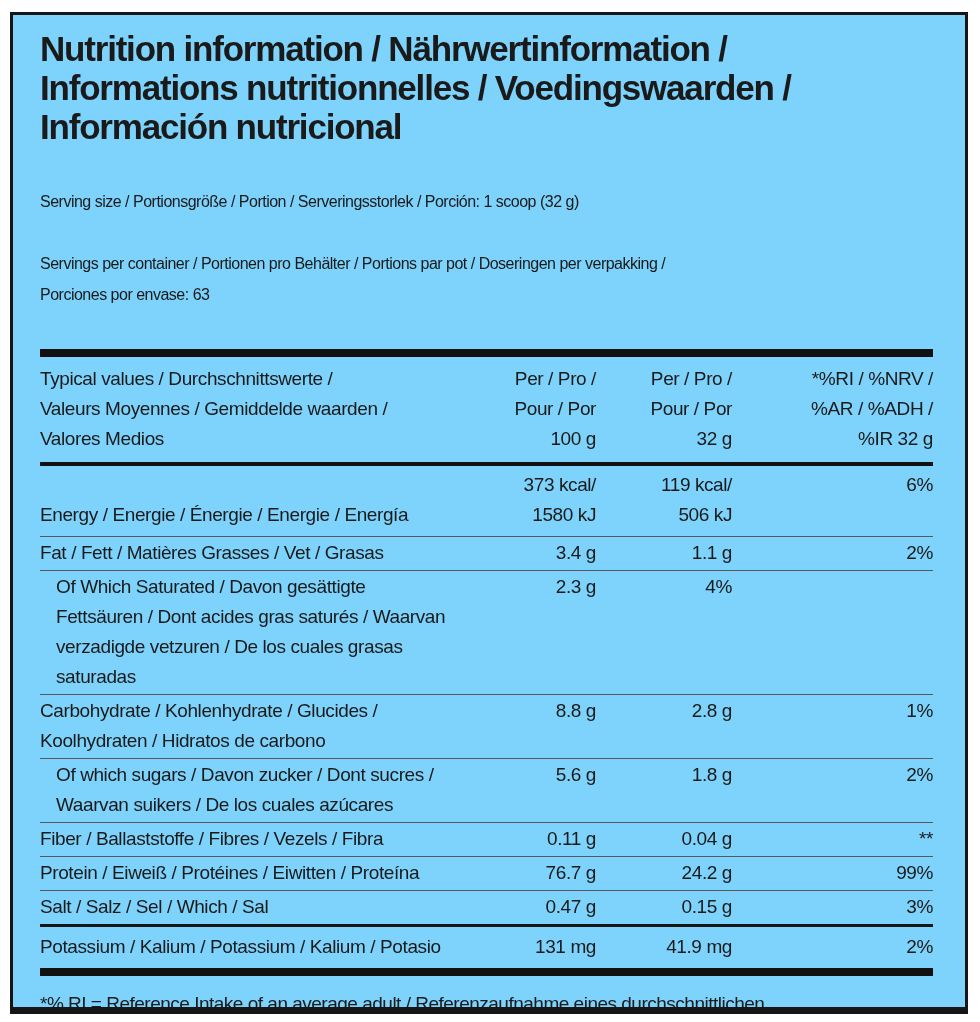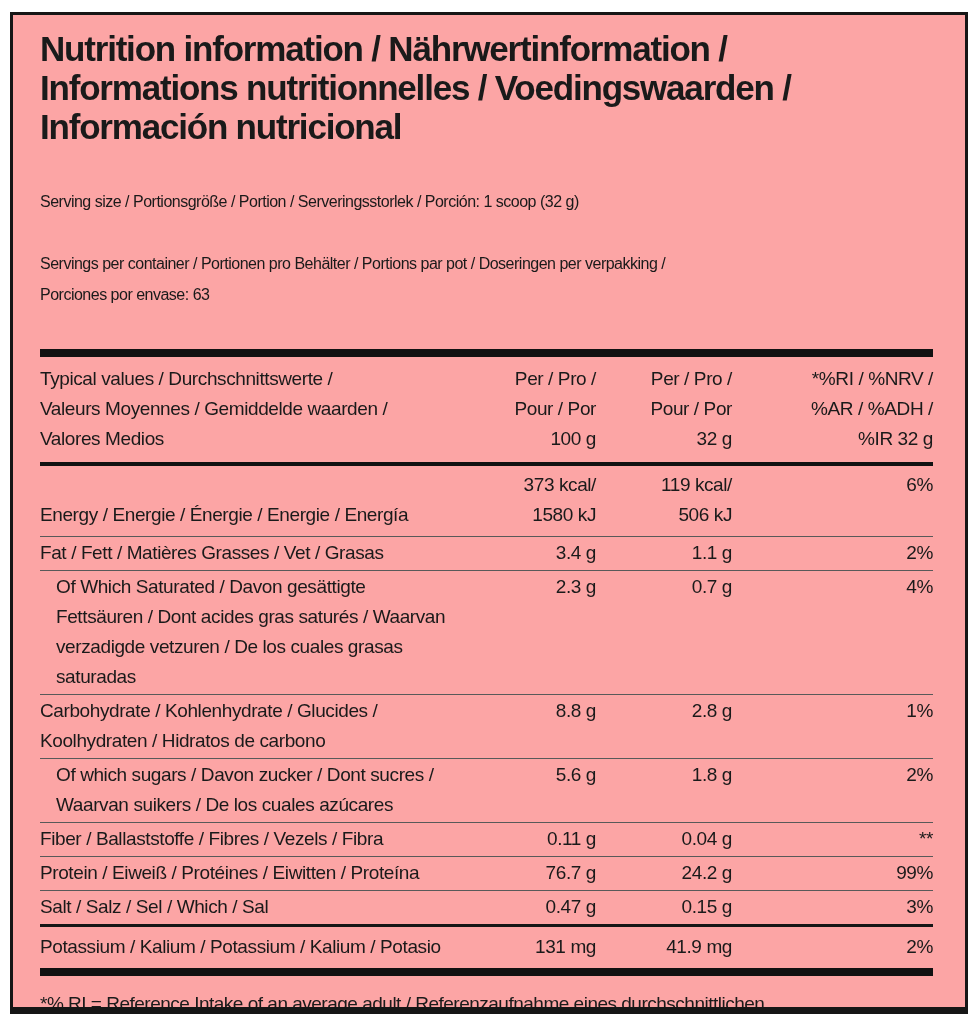--- a/index.html
+++ b/index.html
@@ -9,21 +9,21 @@
     height: 1022px;
     overflow: hidden;
     font-family: "Liberation Sans", "DejaVu Sans", sans-serif;
     color: #1a1a1a;
   }
   .label {
     margin: 12px 12px 8px 10px;
     height: 1002px;
     border: 3px solid #161616;
     border-bottom-width: 7px;
-    background: #fca5a5;
+    background: #7dd3fc;
     padding: 0 32px 0 27px;
     overflow: hidden;
   }
   .title {
     margin-top: 14px;
     font-size: 35px;
     font-weight: 700;
     line-height: 39px;
     letter-spacing: -1.2px;
     white-space: pre-line;
@@ -123,21 +123,20 @@
       <div class="num">3.4 g</div>
       <div class="num">1.1 g</div>
       <div class="num">2%</div>
     </div>
 
     <div class="grid trow">
       <div class="cell cell-label indent">Of Which Saturated / Davon gesättigte
 Fettsäuren / Dont acides gras saturés / Waarvan
 verzadigde vetzuren / De los cuales grasas saturadas</div>
       <div class="num">2.3 g</div>
-      <div class="num">0.7 g</div>
       <div class="num">4%</div>
     </div>
 
     <div class="grid trow">
       <div class="cell cell-label">Carbohydrate / Kohlenhydrate / Glucides /
 Koolhydraten / Hidratos de carbono</div>
       <div class="num">8.8 g</div>
       <div class="num">2.8 g</div>
       <div class="num">1%</div>
     </div>

